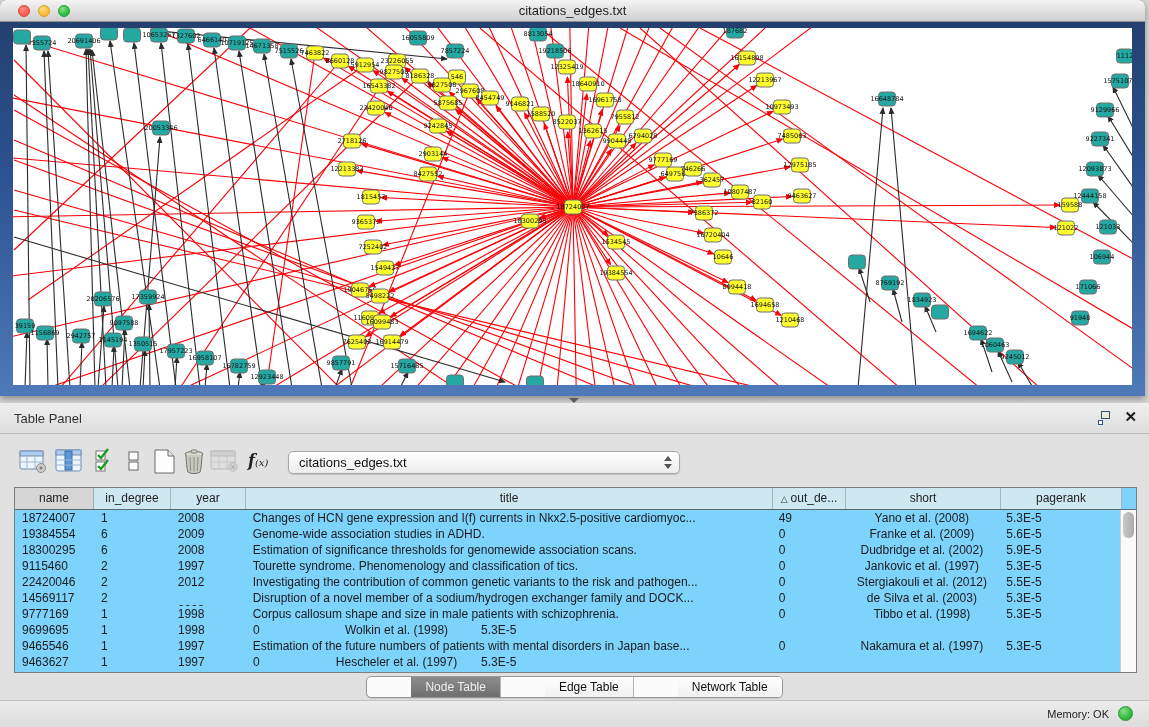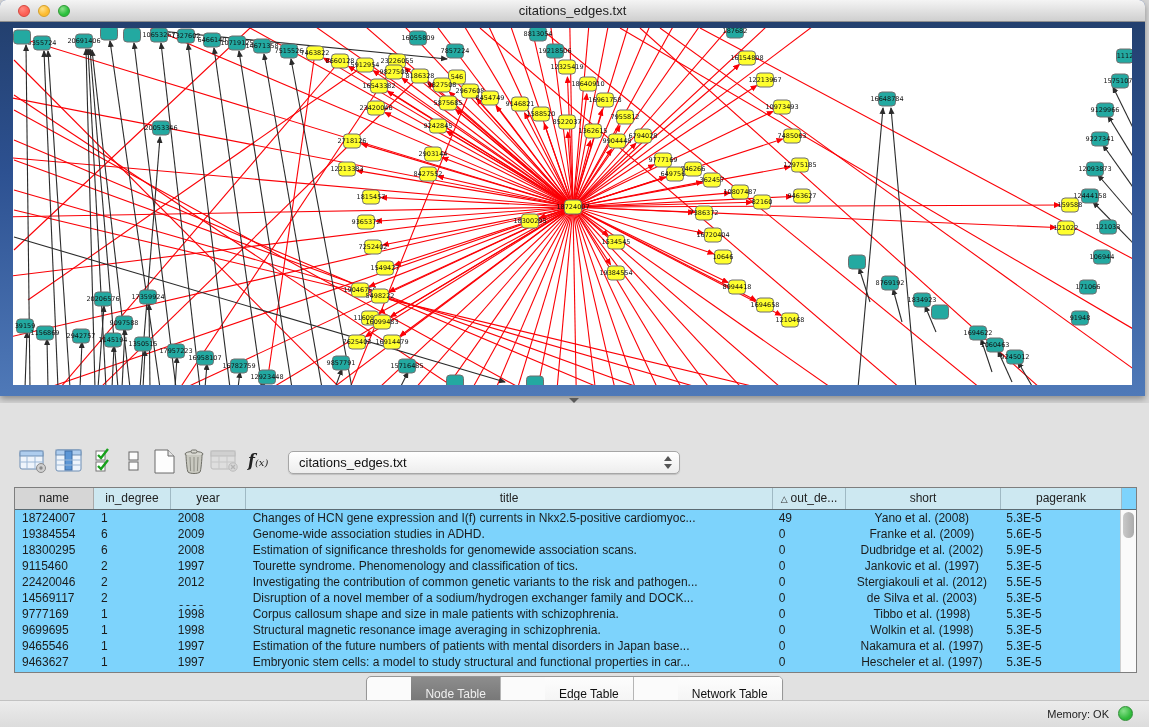--- a/index.html
+++ b/index.html
@@ -69,21 +69,21 @@
   .td { padding:0 4px 0 7px; overflow:hidden; white-space:nowrap; }
   .td.center { text-align:center; padding:0 2px; }
   .vscroll { position:absolute; right:0; top:22px; width:16px; bottom:0;
     background:#fafafa; border-left:1px solid #cfcfcf; }
   .vthumb { position:absolute; left:2px; top:2px; width:11px; height:26px;
     background:linear-gradient(90deg,#c9c9c9,#ababab); border-radius:6px; }
 
   .tabbar { position:absolute; left:0; top:273px; width:1149px; height:24px; text-align:center; }
   .seg { display:inline-flex; border:1px solid #979797; border-radius:5px; overflow:hidden;
     background:#fbfbfb; box-shadow:0 1px 1px rgba(0,0,0,.12); }
-  .seg .tab { font-size:12px; padding:10px 14px; color:#111; border-right:1px solid #b5b5b5; background:linear-gradient(#fdfdfd,#f1f1f1);margin-left:44px; }
+  .seg .tab { font-size:12px; padding:3px 14px; color:#111; border-right:1px solid #b5b5b5; background:linear-gradient(#fdfdfd,#f1f1f1);margin-left:44px; }
   .seg .tab:last-child { border-right:none; }
   .seg .tab.active { background:linear-gradient(#8d8d8d,#6e6e6e); color:#efefef; }
 
   
   .statusbar { position:absolute; left:0; top:700px; width:1149px; height:27px;
     background:linear-gradient(#ececec,#dcdcdc); border-top:1px solid #c2c2c2; }
   .mem { position:absolute; right:40px; top:7px; font-size:11px; color:#222;text-align:right; }
   .memdot { position:absolute; right:16px; top:5px; width:15px; height:15px; border-radius:50%;
     background:radial-gradient(circle at 35% 30%, #86e08a, #2fb83a 65%); border:1px solid #2e8f35; }
 </style>
@@ -731,20 +731,28 @@
             <text x="573" y="209.3" text-anchor="middle" class="node-label">18724007</text>
           </g>
         </svg>
     </div>
   </div>
 </div>
 
 <div class="split-handle"></div>
 
 <div class="table-panel">
+  <div class="panel-header">
+    <span class="panel-title">Table Panel</span>
+    <span class="float-icon">
+        <span class="sq1"></span>
+        <span class="sq2"></span>
+      </span>
+    <span class="close-icon">✕</span>
+  </div>
 
   <div class="toolbar">
     <span class="tb-icon" style="left:19px">
       <svg class="tb-svg" width="28" height="26">
           <rect x="1" y="3" width="23" height="18" rx="2" fill="#eef4fb" stroke="#6f8fb5"></rect>
           <rect x="1" y="3" width="23" height="5" fill="#aecdee" stroke="#6f8fb5"></rect>
           <line x1="8" y1="8" x2="8" y2="21" stroke="#9db8d6"></line>
           <line x1="16" y1="8" x2="16" y2="21" stroke="#9db8d6"></line>
           <line x1="1" y1="14" x2="24" y2="14" stroke="#9db8d6"></line>
           <circle cx="22" cy="20" r="4.5" fill="#cfcfcf" stroke="#8a8a8a"></circle>
@@ -882,39 +890,37 @@
           <div class="td" style="width: 75px;">1998</div>
           <div class="td" style="width: 527px;">Corpus callosum shape and size in male patients with schizophrenia.</div>
           <div class="td" style="width: 73px;">0</div>
           <div class="td center" style="width: 155px;">Tibbo et al. (1998)</div>
           <div class="td" style="width: 121px;">5.3E-5</div>
         </div>
         <div class="t-row">
           <div class="td" style="width: 79px;">9699695</div>
           <div class="td" style="width: 77px;">1</div>
           <div class="td" style="width: 75px;">1998</div>
-          <div class="td" style="width: 527px;">Structural magnetic resonance image averaging in schizophrenia.</div>
           <div class="td" style="width: 73px;">0</div>
           <div class="td center" style="width: 155px;">Wolkin et al. (1998)</div>
           <div class="td" style="width: 121px;">5.3E-5</div>
         </div>
         <div class="t-row">
           <div class="td" style="width: 79px;">9465546</div>
           <div class="td" style="width: 77px;">1</div>
           <div class="td" style="width: 75px;">1997</div>
           <div class="td" style="width: 527px;">Estimation of the future numbers of patients with mental disorders in Japan base...</div>
           <div class="td" style="width: 73px;">0</div>
           <div class="td center" style="width: 155px;">Nakamura et al. (1997)</div>
           <div class="td" style="width: 121px;">5.3E-5</div>
         </div>
         <div class="t-row">
           <div class="td" style="width: 79px;">9463627</div>
           <div class="td" style="width: 77px;">1</div>
           <div class="td" style="width: 75px;">1997</div>
-          <div class="td" style="width: 527px;">Embryonic stem cells: a model to study structural and functional properties in car...</div>
           <div class="td" style="width: 73px;">0</div>
           <div class="td center" style="width: 155px;">Hescheler et al. (1997)</div>
           <div class="td" style="width: 121px;">5.3E-5</div>
         </div>
       </div>
     <div class="vscroll">
         <div class="vthumb"></div>
       </div>
   </div>
 

